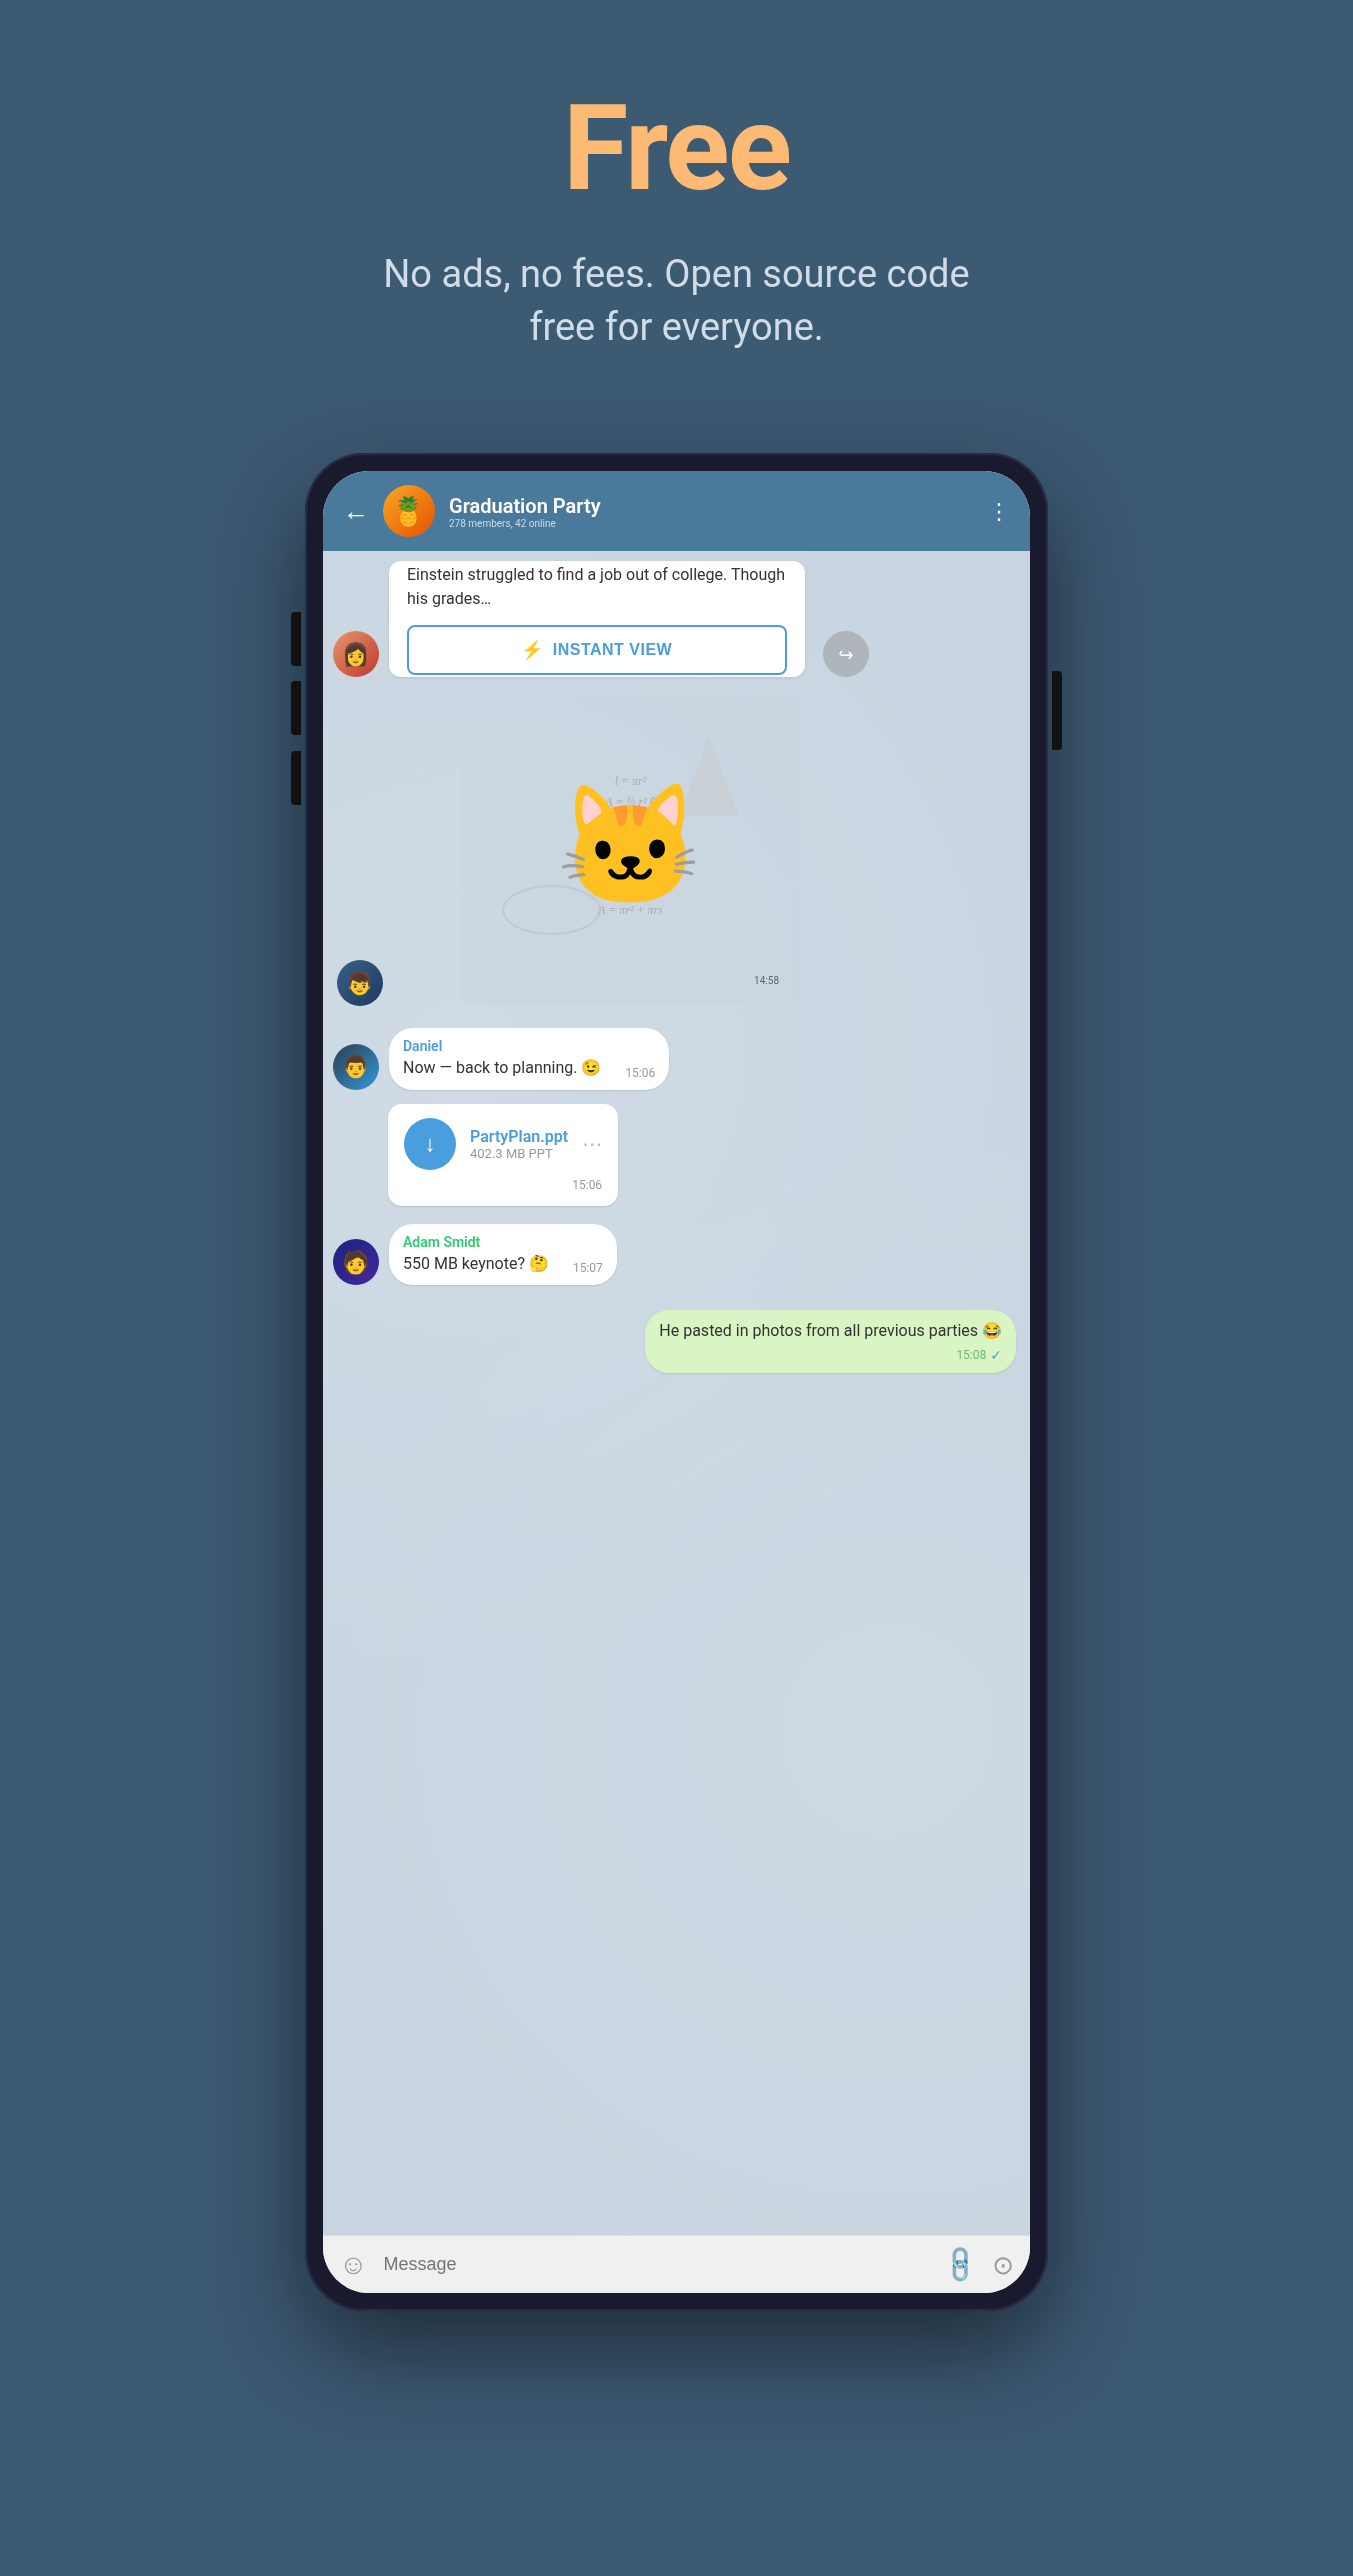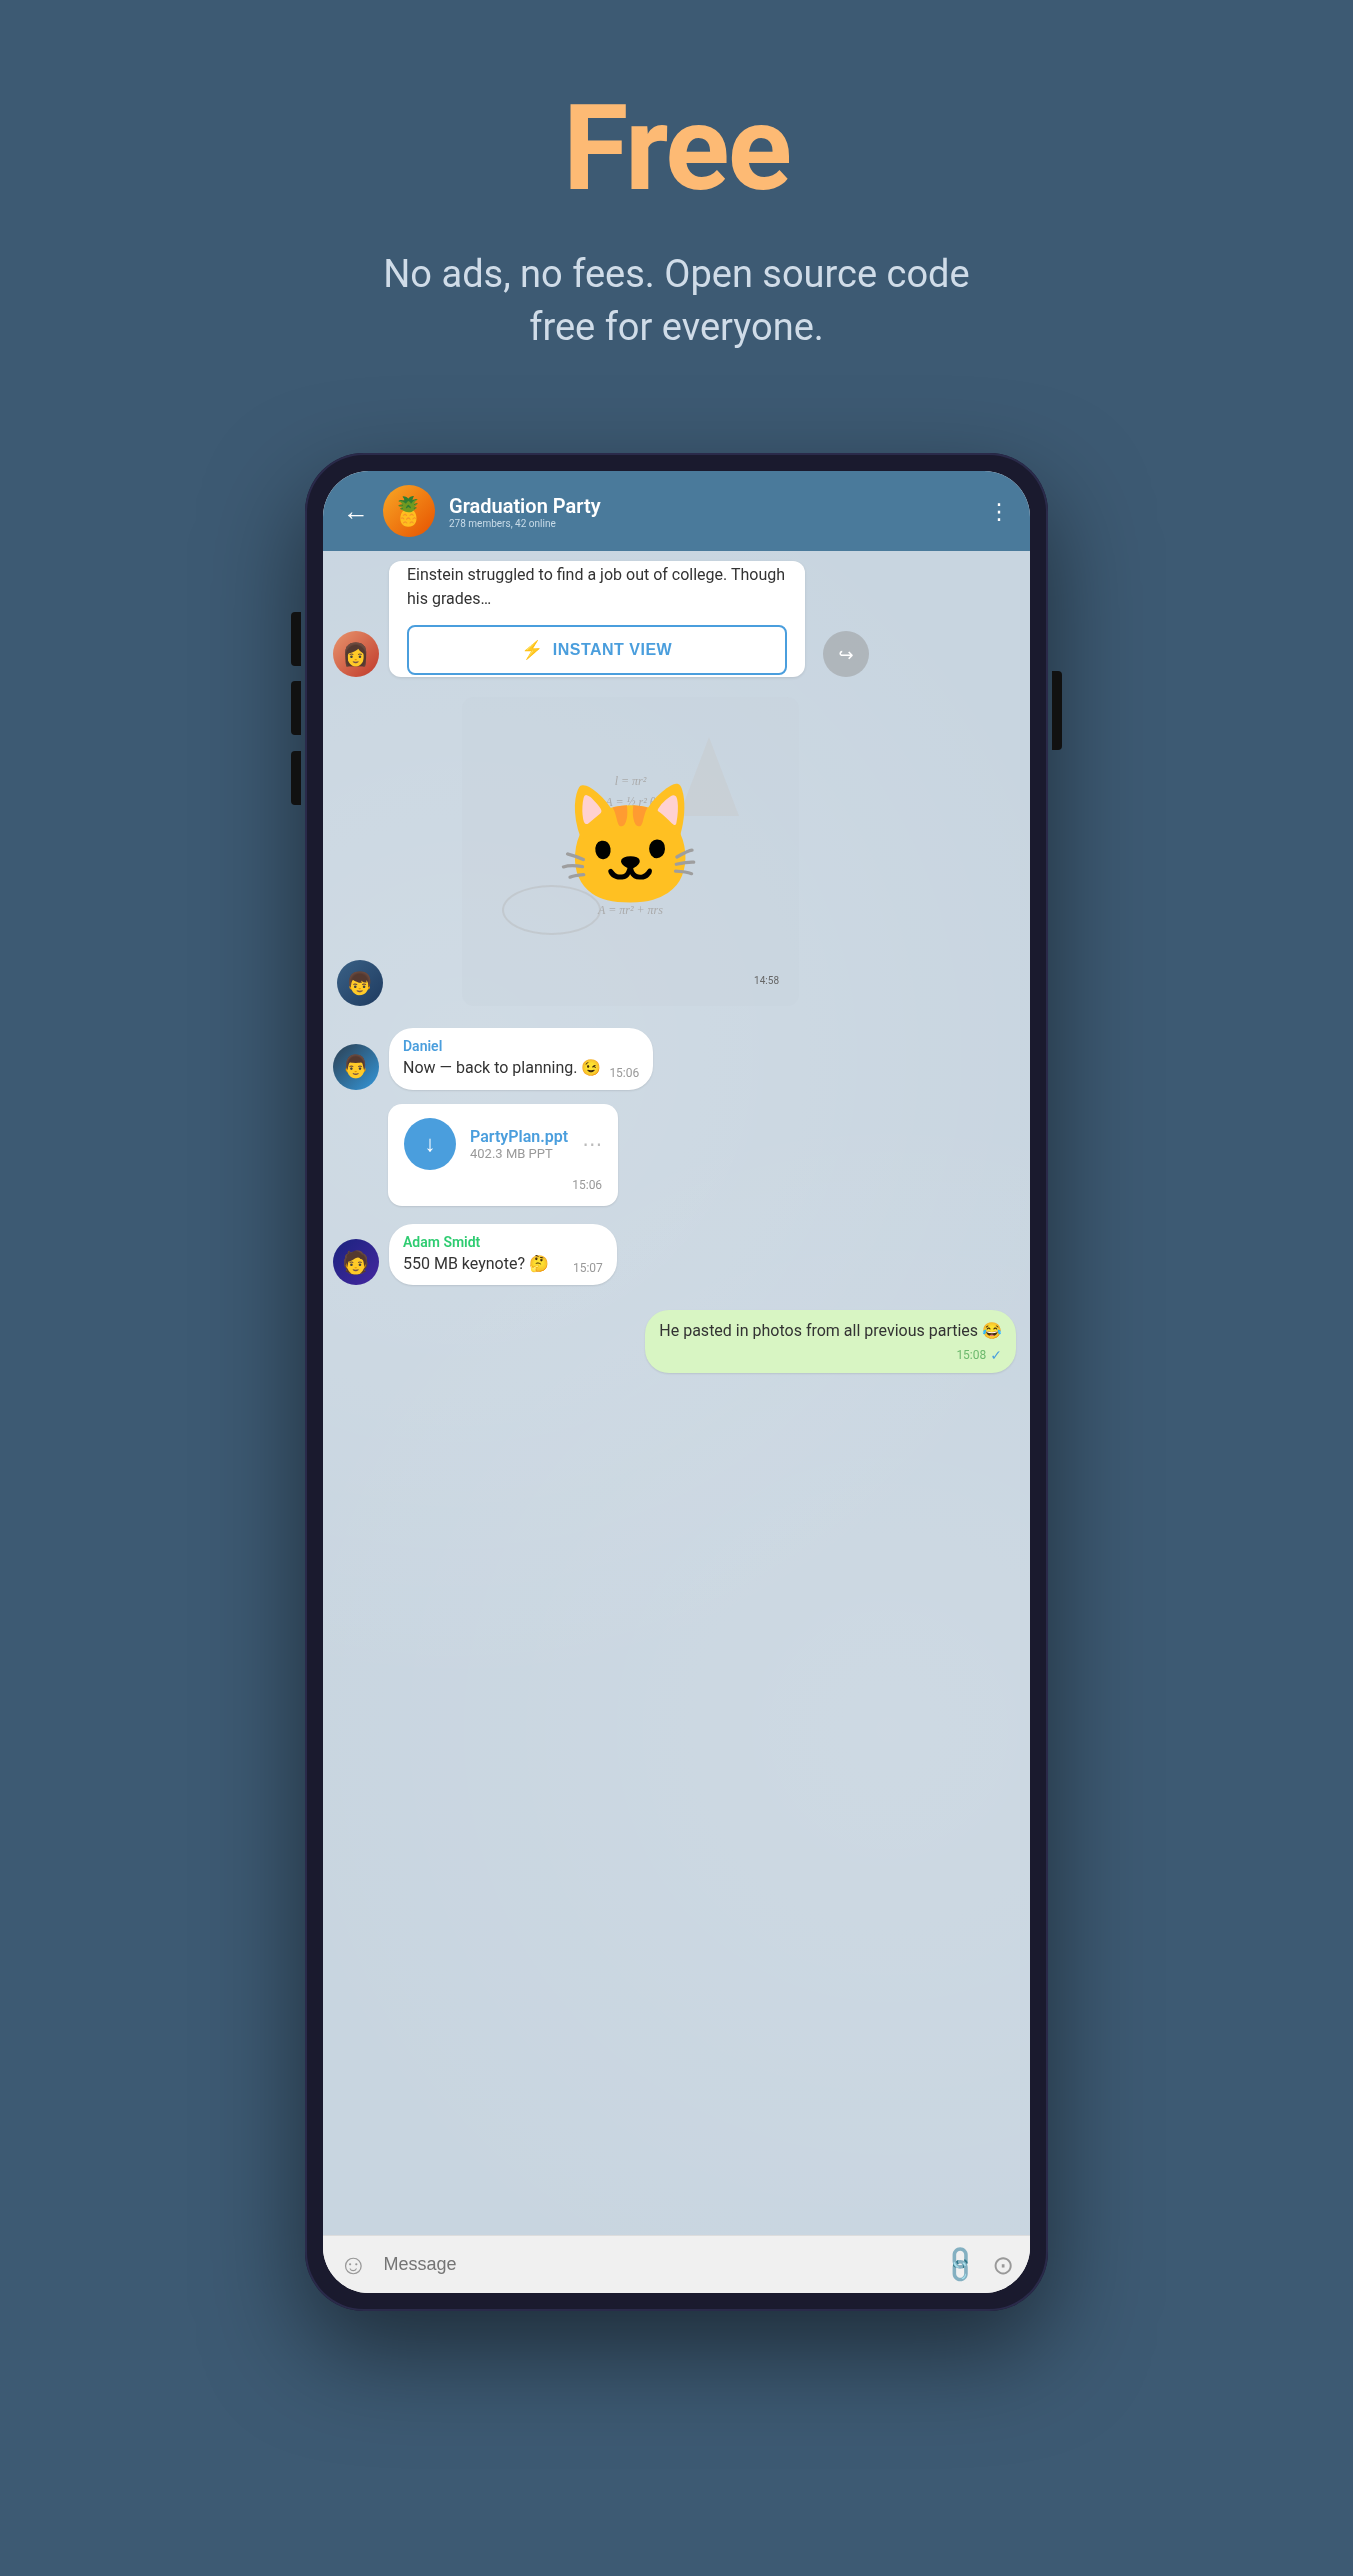--- a/index.html
+++ b/index.html
@@ -525,21 +525,21 @@
             <div class="sticker-time">14:58</div>
           </div>
         </div>
 
         <div class="message-row" style="margin-top:16px;">
           <div class="user-avatar-small" style="background: linear-gradient(135deg, #2c3e50, #3498db); border-radius:50%; width:46px; height:46px; display:flex; align-items:center; justify-content:center;">
             <span style="font-size:22px;">👨</span>
           </div>
           <div class="bubble">
             <div class="bubble-sender">Daniel</div>
-            <div style="display:flex; align-items:flex-end; gap:0;">
+            <div style="display:flex; align-items:flex-end; gap:16px;">
               <span class="bubble-text">Now — back to planning. 😉</span>
               <span class="bubble-time">15:06</span>
             </div>
           </div>
         </div>
 
         <div class="message-row" style="margin-top:4px; margin-left:55px;">
           <div class="file-bubble">
             <div class="file-row">
               <div class="file-download-btn">↓</div>

